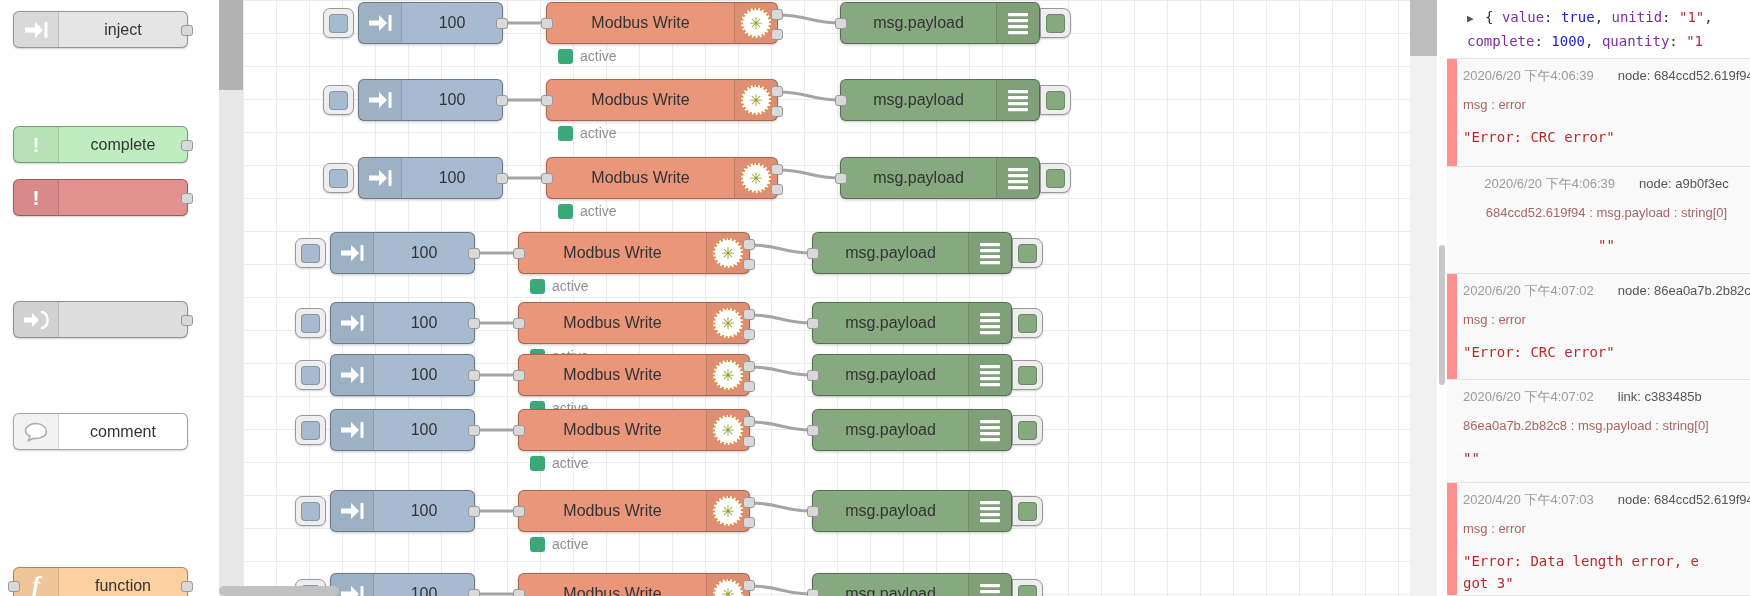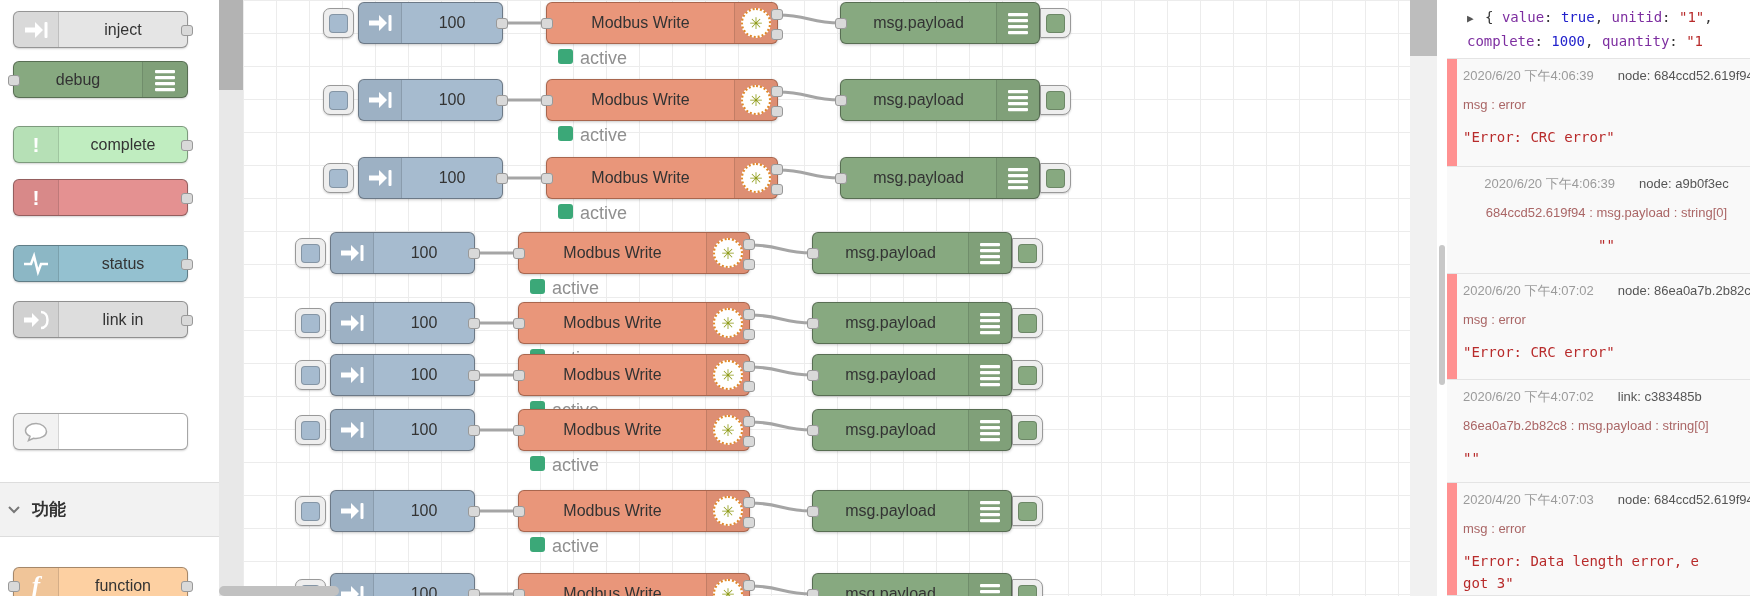--- a/index.html
+++ b/index.html
@@ -45,21 +45,21 @@
            display:flex; align-items:stretch; box-shadow:0 1px 3px rgba(0,0,0,0.22); }
   .fnode .icon-sec { width:43px; }
   .nlabel { flex:1; display:flex; align-items:center; justify-content:center; font-size:16px; color:#333; white-space:nowrap; }
   .port { position:absolute; width:12px; height:11px; background:#d9d9d9; border:1px solid #999; border-radius:3px; }
   .node-btn { position:absolute; width:31px; height:30px; background:#eee; border:1px solid #999; border-radius:7px;
               display:flex; align-items:center; justify-content:center; box-shadow:0 1px 2px rgba(0,0,0,0.18); }
   .btn-inner { width:19px; height:19px; border-radius:4px; border:1px solid rgba(0,0,0,0.2); }
   .mod-ico { width:30px; height:30px; background:#fff; border-radius:50%; border:2px dotted #e08a2a;
              display:flex; align-items:center; justify-content:center; font-size:16px; color:#8f9c1a; }
   .status-dot { position:absolute; width:15px; height:15px; border-radius:3px; background:#3ba878; }
-  .status-text { position:absolute; font-size:18px; color:#909090; }
+  .status-text { position:absolute; font-size:14px; color:#909090; }
 
   
   .dbg { position:absolute; left:1447px; top:0; width:303px; height:596px; background:#fff; overflow:hidden; }
   .dentry { position:absolute; left:0; width:303px; border-bottom:1px solid #e4e4e4; background:#f9f9f9;
             padding:8px 0 0 16px; overflow:hidden; white-space:nowrap; }
   .dentry.json { background:#fff; padding-top:6px; padding-left:20px; }
   .redbar { position:absolute; left:0; top:0; bottom:0; width:10px; background:#ff9191; }
   .meta { font-size:13px; color:#9b9b9b; margin-bottom:12px; }
   .meta .nid { color:#555; margin-left:24px; }
   .dpath { font-size:13px; color:#aa6666; margin-bottom:14px; }
@@ -68,88 +68,59 @@
   .code-line { font-family:"DejaVu Sans Mono","Liberation Mono",monospace; font-size:14px; line-height:22px; color:#333; }
   .c-key{color:#7d2ea0;} .c-num{color:#2222cc;} .c-str{color:#b82b2b;} .c-plain{color:#333;}
   .c-caret{color:#555; font-size:11px; margin-right:3px;}
 </style>
 </head>
 <body>
 
 <div class="app">
 
   <div class="palette" id="palette">
-    <div class="pal-header">
-      <svg width="12" height="8" viewBox="0 0 12 8">
-        <polyline points="1,1 6,6 11,1" fill="none" stroke="#777" stroke-width="2"></polyline>
-      </svg>
-      <span>功能</span>
-    </div>
   <div class="pal-node" style="top: 11px; background: #e5e5e5;">
         <div class="icon-sec left">
           <svg width="26" height="26" viewBox="0 0 26 26">
             <path fill="#fff" d="M2 10.5h10V5l8 8-8 8v-5.5H2z"></path>
             <rect fill="#fff" x="21.5" y="5" width="3" height="16" rx="1"></rect>
           </svg>
         </div>
         <div class="pal-label">inject</div>
         <div class="pal-port r"></div>
       </div>
-      <div class="pal-node" style="top: 61px; background: rgb(135, 169, 128);">
-        <div class="pal-label">debug</div>
-        <div class="icon-sec right">
-          <svg width="26" height="26" viewBox="0 0 26 26">
-            <g fill="#fff">
-              <rect x="3" y="3" width="20" height="3.2" rx="1"></rect>
-              <rect x="3" y="9" width="20" height="3.2" rx="1"></rect>
-              <rect x="3" y="15" width="20" height="3.2" rx="1"></rect>
-              <rect x="3" y="21" width="20" height="3.2" rx="1"></rect>
-            </g>
-          </svg>
-        </div>
-        <div class="pal-port l"></div>
-      </div>
       <div class="pal-node" style="top: 126px; background: rgb(192, 237, 192);">
         <div class="icon-sec left">
           <span class="excl">!</span>
         </div>
         <div class="pal-label">complete</div>
         <div class="pal-port r"></div>
       </div>
       <div class="pal-node" style="top: 179px; background: rgb(228, 145, 145);">
         <div class="icon-sec left">
           <span class="excl">!</span>
         </div>
         <div class="pal-port r"></div>
       </div>
-      <div class="pal-node" style="top: 245px; background: rgb(148, 193, 208);">
-        <div class="icon-sec left">
-          <svg width="26" height="26" viewBox="0 0 26 26">
-            <polyline points="1,13 8,13 11,5 15,21 18,13 25,13" stroke="#fff" stroke-width="2.5" fill="none"></polyline>
-          </svg>
-        </div>
-        <div class="pal-label">status</div>
-        <div class="pal-port r"></div>
-      </div>
       <div class="pal-node" style="top: 301px; background: rgb(221, 221, 221);">
         <div class="icon-sec left">
           <svg width="26" height="26" viewBox="0 0 26 26">
             <path fill="#fff" d="M1 10.5h8V6l7 7-7 7v-4.5H1z"></path>
             <path d="M18 5c4 0 6.5 3.5 6.5 8s-2.5 8-6.5 8" stroke="#fff" stroke-width="2.5" fill="none"></path>
           </svg>
         </div>
-        <div class="pal-label">link in</div>
         <div class="pal-port r"></div>
       </div>
       <div class="pal-node" style="top: 413px; background: rgb(255, 255, 255);">
         <div class="icon-sec left">
           <svg width="26" height="26" viewBox="0 0 26 26">
             <path d="M13 4.5c-5.8 0-10.5 3.1-10.5 7 0 2.4 1.8 4.5 4.5 5.8L5.5 21.5l5-2.3c.8.1 1.6.2 2.5.2 5.8 0 10.5-3.1 10.5-7s-4.7-7.9-10.5-7.9z" fill="#fff" stroke="#aaa" stroke-width="1.5"></path>
           </svg>
         </div>
+        <div class="pal-label">comment</div>
       </div>
       <div class="pal-node" style="top: 567px; background: rgb(253, 208, 162);">
         <div class="icon-sec left">
           <span class="fchar">f</span>
         </div>
         <div class="pal-label">function</div>
         <div class="pal-port l"></div>
         <div class="pal-port r"></div>
       </div>
     </div>

